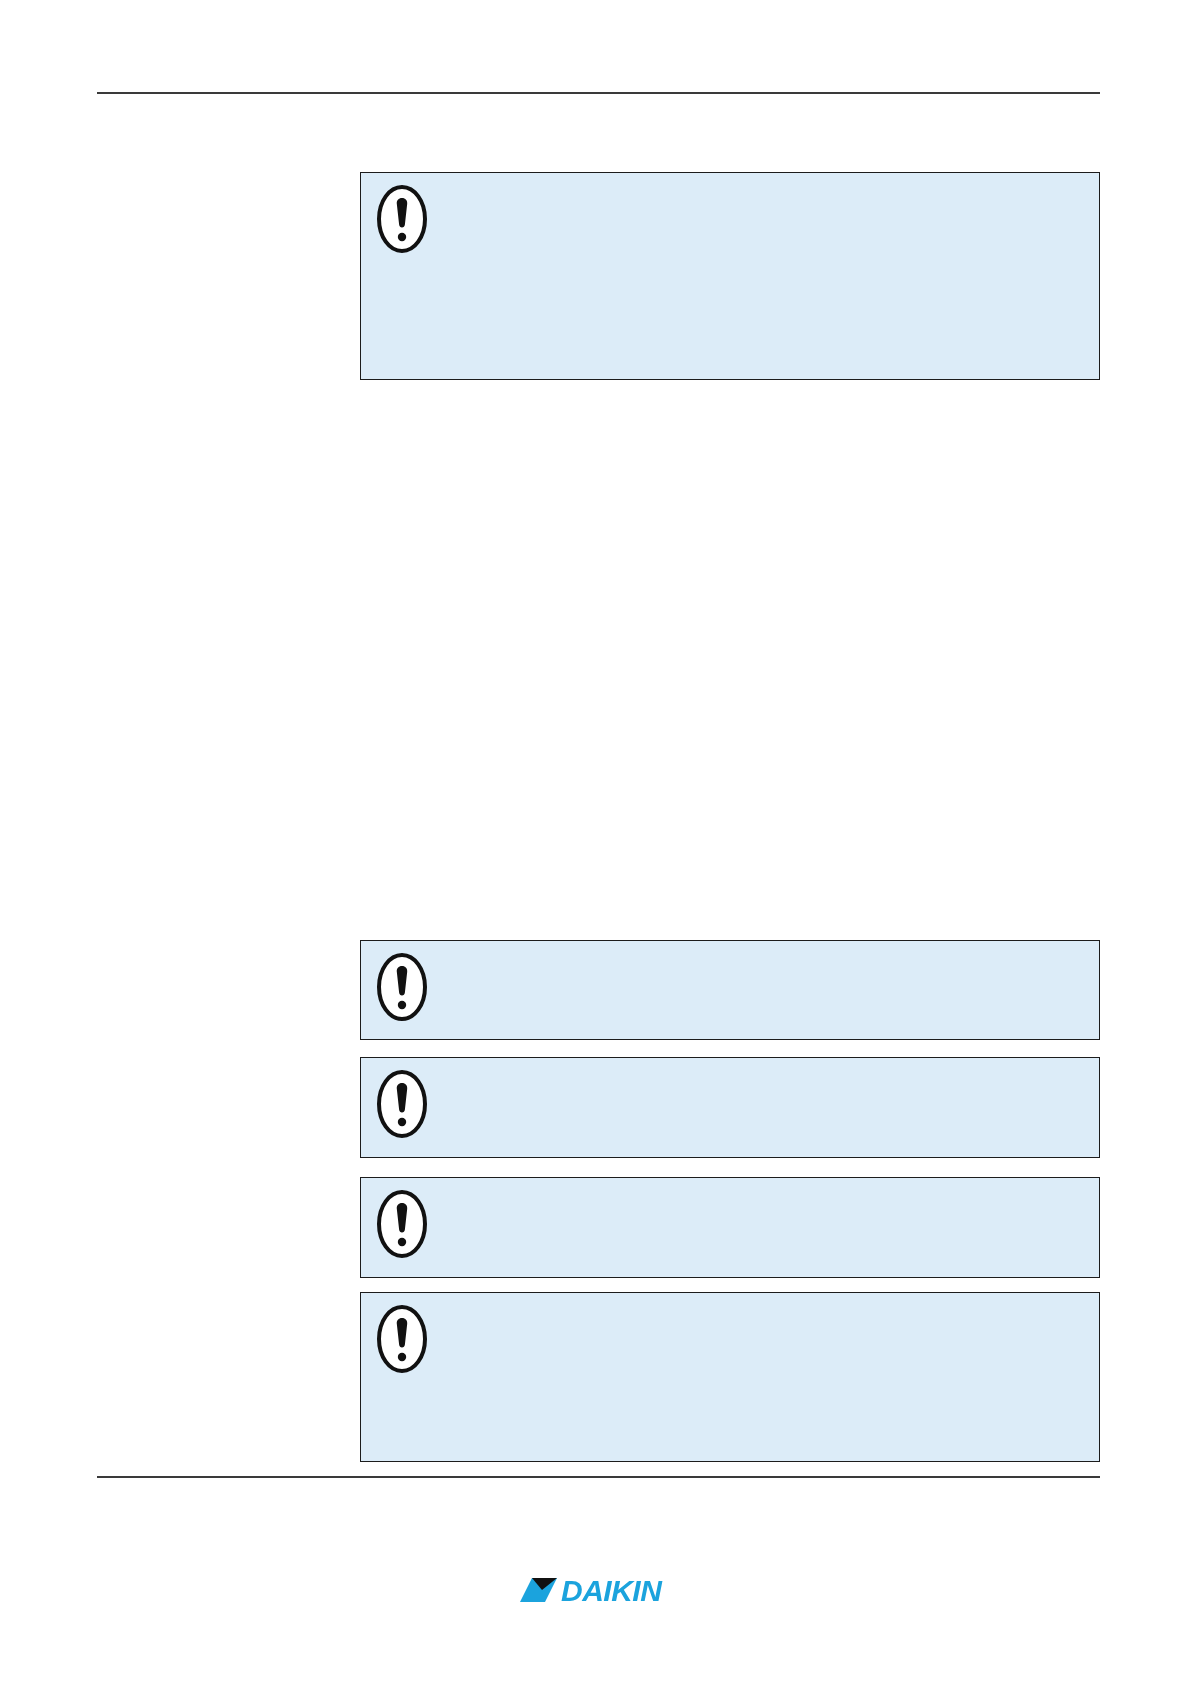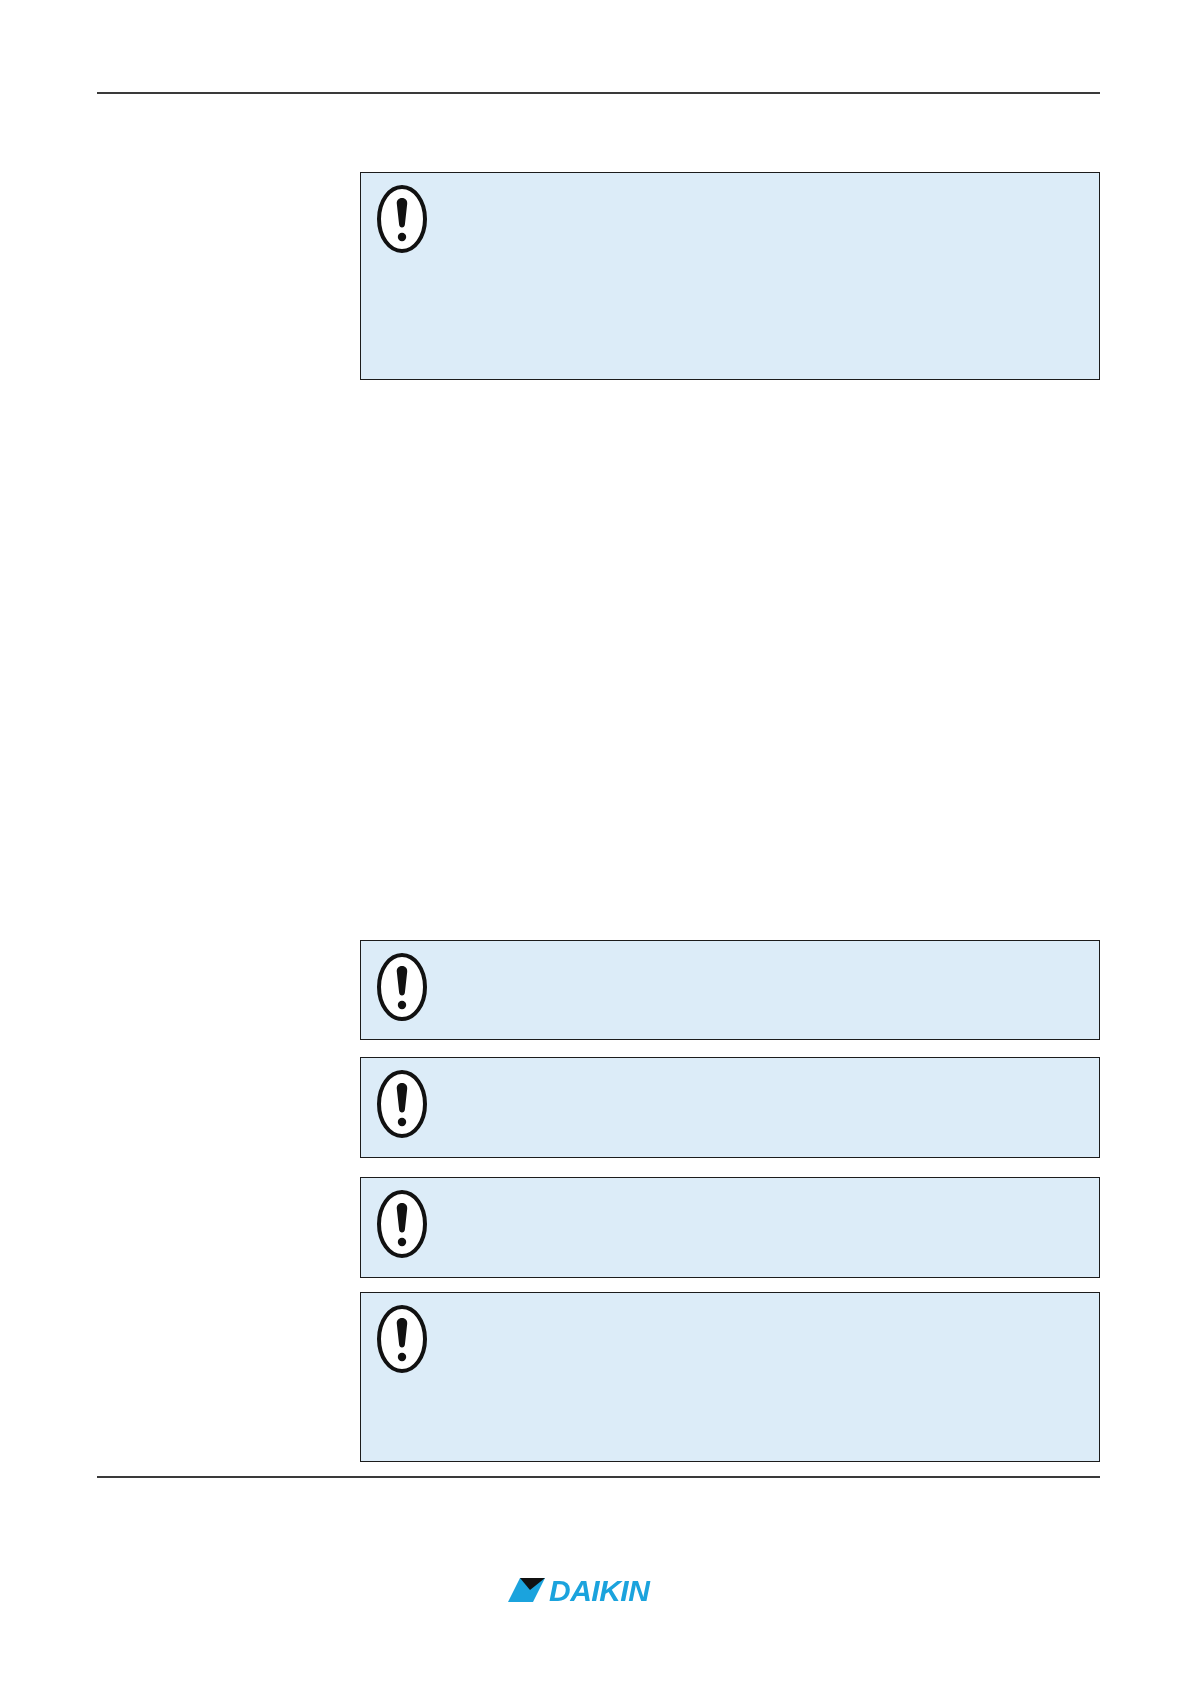--- a/index.html
+++ b/index.html
@@ -144,21 +144,21 @@
     position: absolute;
     right: 91px;
     top: 1486px;
     font-size: 11.5px;
     color: #222;
     white-space: pre;
     text-align: right;
   }
   .footer-logo {
     position: absolute;
-    left: 508px;
+    left: 520px;
     top: 1570px;
     width: 180px;
     height: 40px;
   }
   .footer-logo svg {
     display: block;
     width: 180px;
     height: 40px;
   }
 </style>

